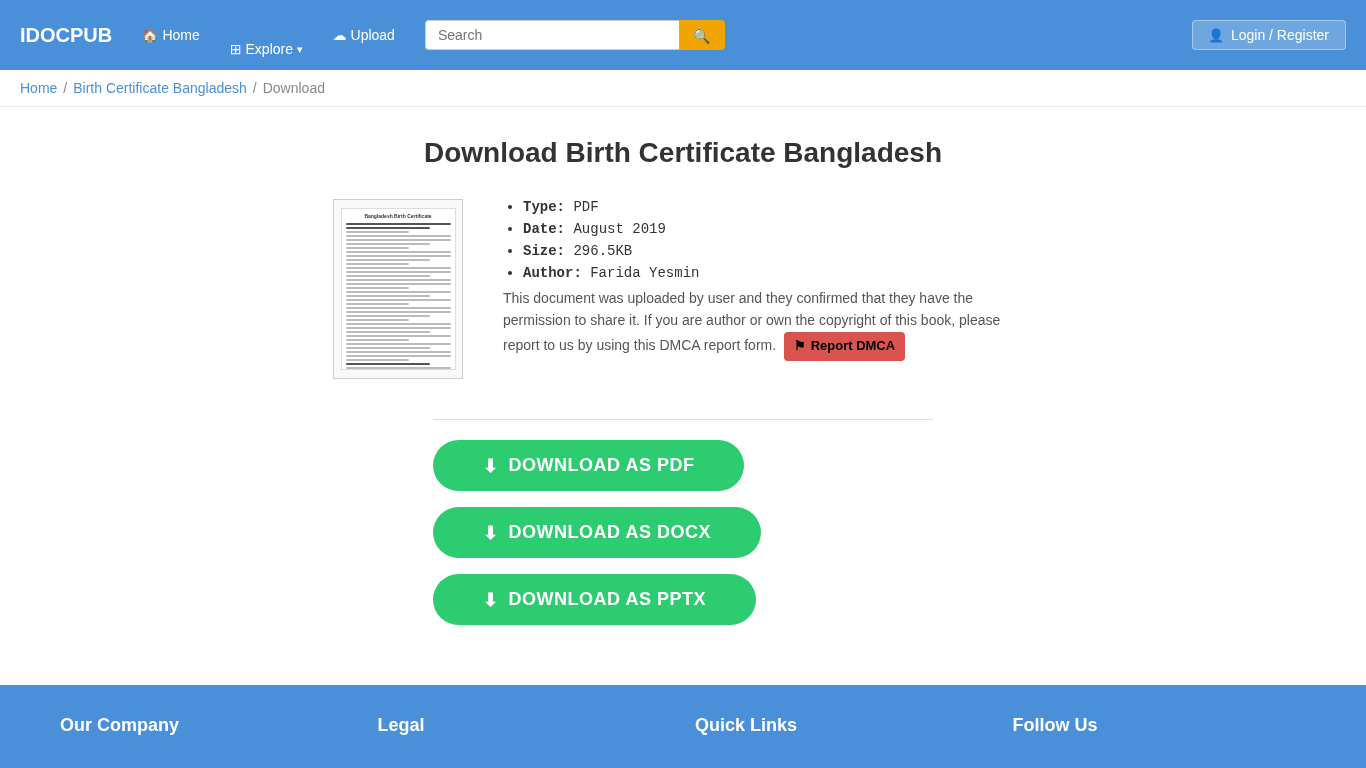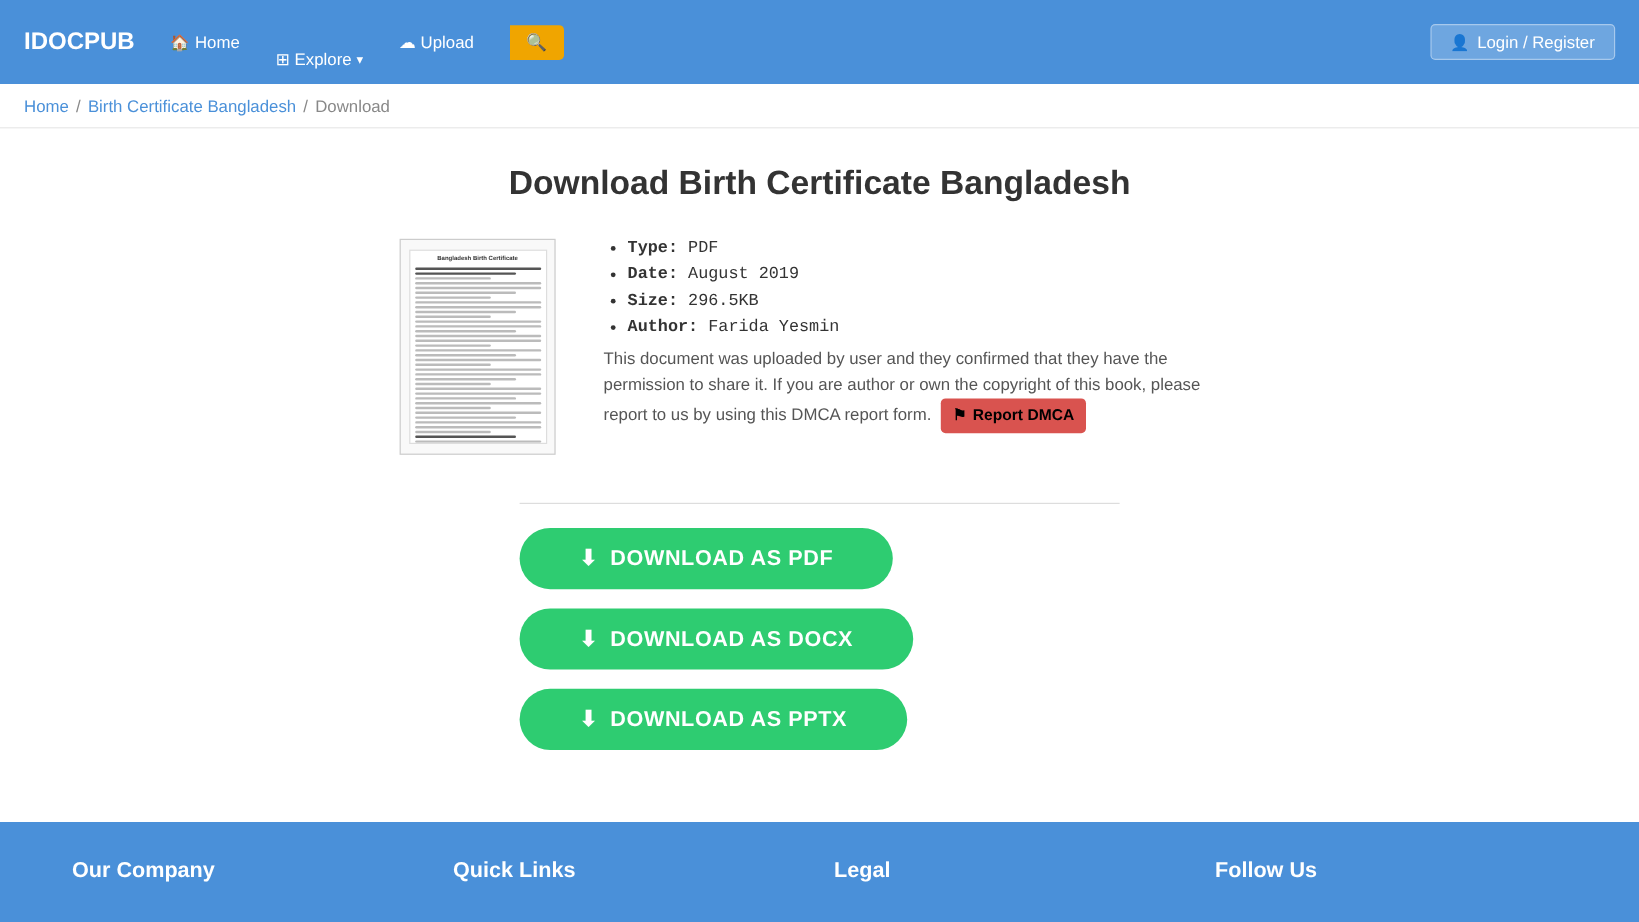--- a/index.html
+++ b/index.html
@@ -266,20 +266,21 @@
     <span class="icon-grid"></span>
     <span>Explore</span>
   </span>
 
   <a class="nav-link">
     <span class="icon-upload"></span>
     <span>Upload</span>
   </a>
 
   <form class="search-form">
+    <input class="search-input" type="text" placeholder="Search" style="">
     <button class="search-btn">
       <span class="icon-search"></span>
     </button>
   </form>
 
   <button class="login-btn">
     <span class="icon-user"></span>
     <span>Login / Register</span>
   </button>
 </nav>
@@ -386,21 +387,21 @@
       <span>DOWNLOAD as PPTX</span>
     </button>
   </div>
 </div>
 
 <footer class="footer">
   <div class="footer-section">
     <h3>Our Company</h3>
   </div>
   <div class="footer-section">
+    <h3>Legal</h3>
+  </div>
+  <div class="footer-section">
     <h3>Quick Links</h3>
-  </div>
-  <div class="footer-section">
-    <h3>Legal</h3>
   </div>
   <div class="footer-section">
     <h3>Follow Us</h3>
   </div>
 </footer>
 
 </body></html>

